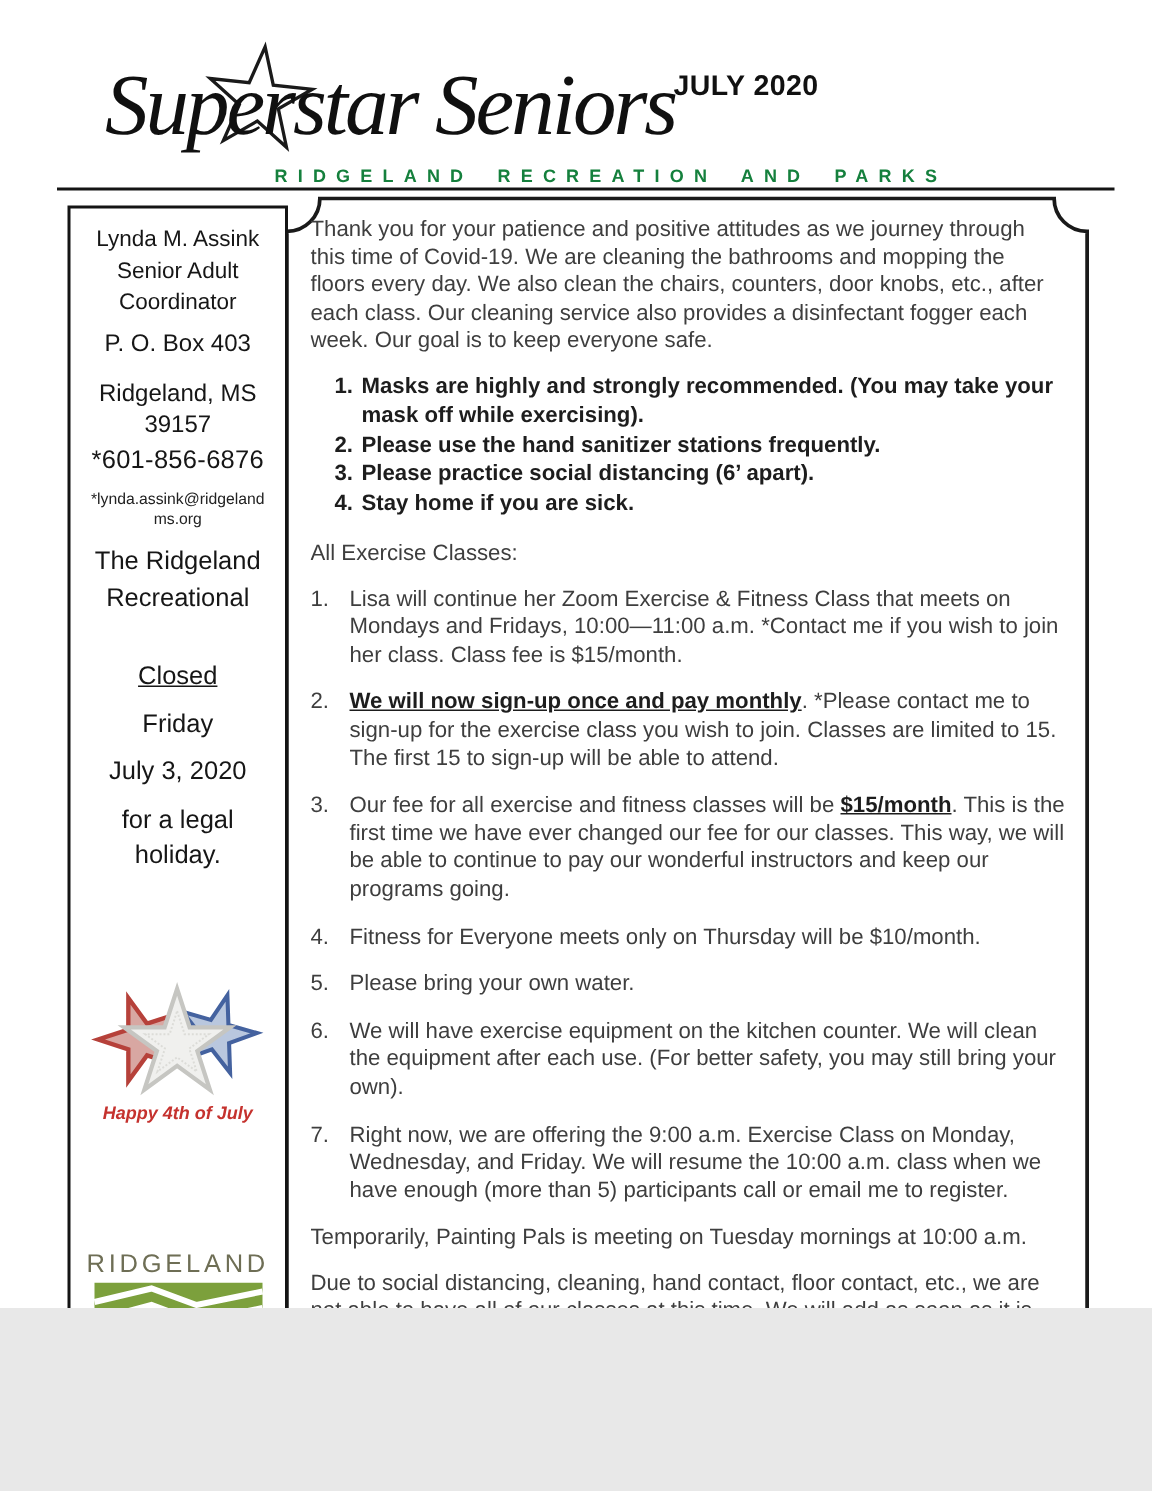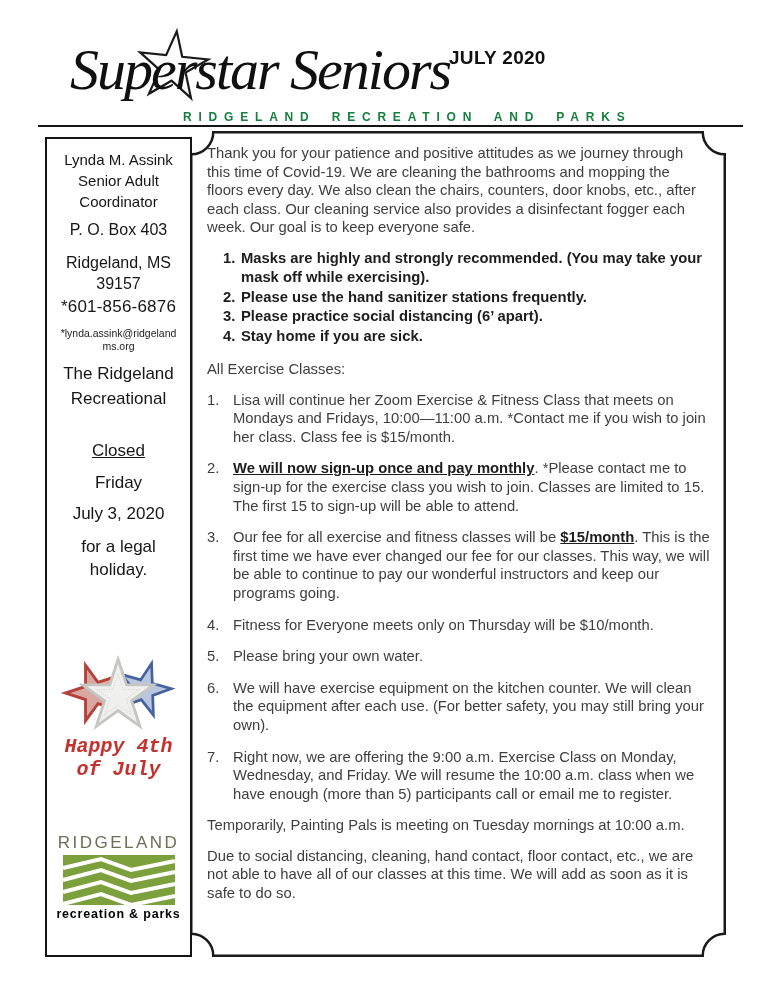--- a/index.html
+++ b/index.html
@@ -1,17 +1,17 @@
 <!DOCTYPE html>
 <html><head>
 <meta charset="utf-8">
 <style>
   html,body { margin:0; padding:0; background:#e8e8e8; }
   .page {
-    position:relative; width:768px; height:994px; margin:0 auto;
+    position:relative; width:768px; height:872px; margin:0 auto;
     background:#ffffff; overflow:hidden;
     font-family:"Liberation Sans", sans-serif; color:#1a1a1a;
   }
   
   .masthead-date {
     position:absolute; left:449px; top:47px;
     font-size:19px; font-weight:bold; letter-spacing:0.3px; color:#111;
   }
   .masthead-star { position:absolute; left:133px; top:27px; z-index:1; }
   .masthead-title {
@@ -40,21 +40,21 @@
   .c-pobox  { top:82px;  font-size:16px; }
   .c-city   { top:113px; font-size:16px; line-height:21px; }
   .c-phone  { top:158px; font-size:17px; letter-spacing:0.2px; }
   .c-email  { top:188px; font-size:10.5px; line-height:13px; padding:0 10px; word-break:break-all; color:#222; }
   .c-fac    { top:222px; font-size:17px; line-height:25px; }
   .c-closed { top:302px; font-size:17px; text-decoration:underline; }
   .c-day    { top:334px; font-size:17px; }
   .c-date   { top:365px; font-size:17px; }
   .c-reason { top:396px; font-size:17px; line-height:23px; }
   .c-stars  { top:512px; }
-  .c-cap    { top:596px; font-family:Liberation Mono, monospace; font-style:italic; font-size:20px; font-weight:bold; color:#c5322e; }
+  .c-cap    { top:596px; font-family:Liberation Sans, sans-serif; font-style:italic; font-size:12px; font-weight:bold; color:#c5322e; }
   .c-logo-name { top:694px; font-size:17px; letter-spacing:2.5px; color:#6e6e55; font-weight:400; }
   .c-logo-art  { top:716px; }
   .c-logo-tag  { top:768px; font-size:12.5px; font-weight:bold; letter-spacing:0.8px; color:#000000; }
   
   .main-box { position:absolute; left:190px; top:131px; width:536px; height:826px; z-index:2; }
   .main-frame { position:absolute; left:0; top:0; }
   .main-content {
     position:absolute; left:17px; top:13px; right:16px; bottom:8px;
     font-size:14.8px; line-height:18.6px; color:#3e3e3e; overflow:hidden;
   }

